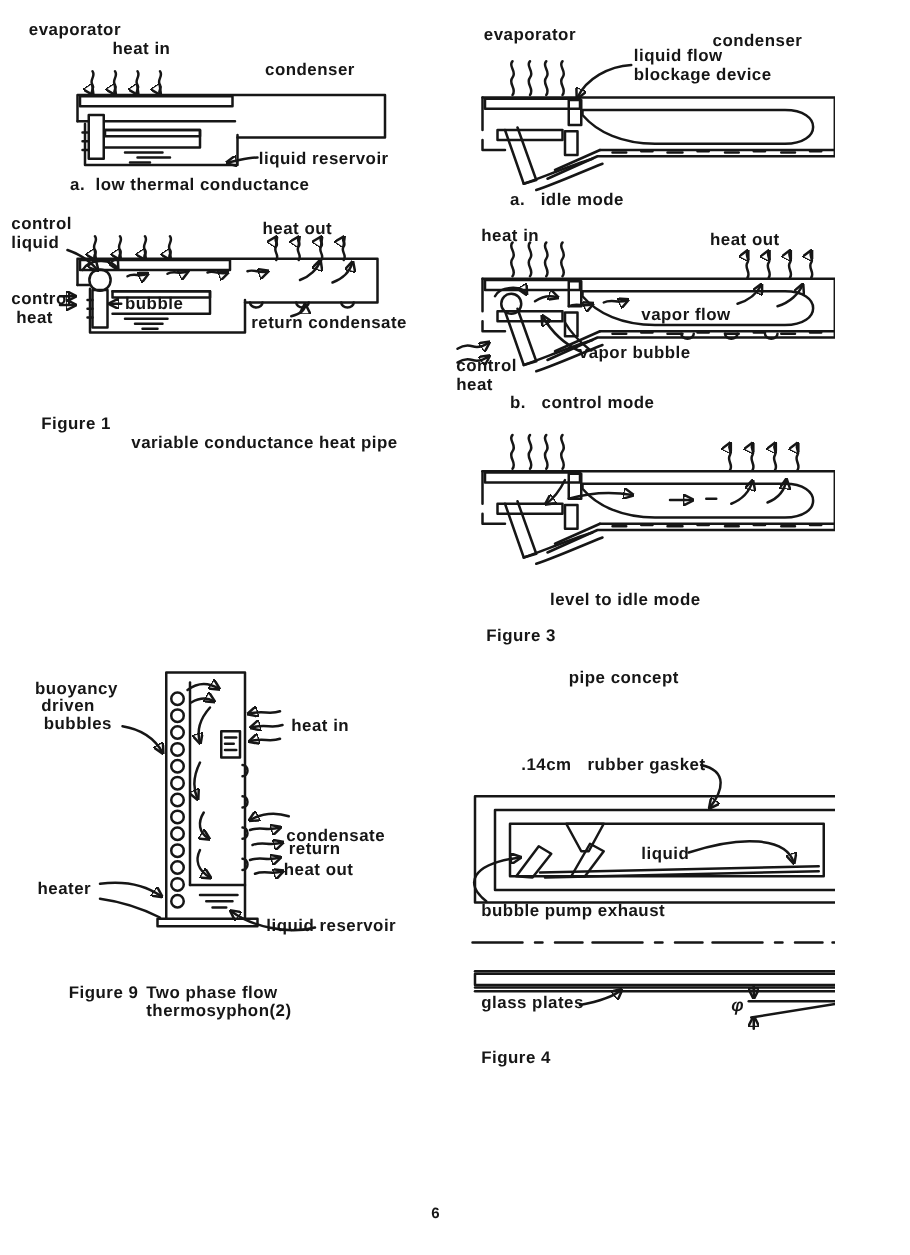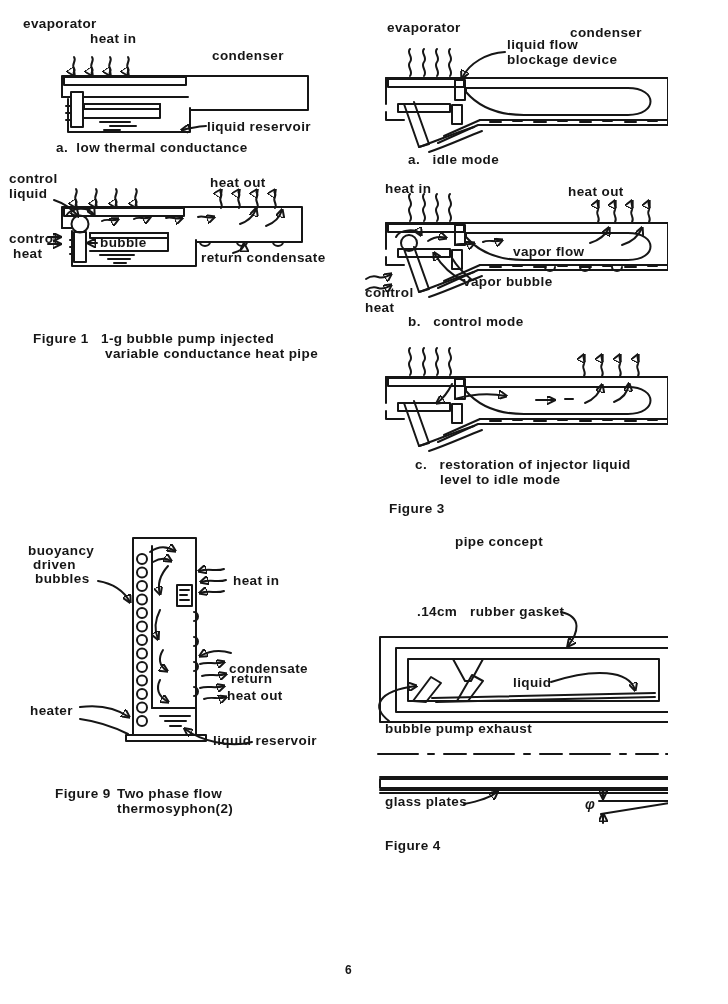--- a/index.html
+++ b/index.html
@@ -249,21 +249,20 @@
   <div class="lbl" style="left:207px;top:120px">liquid reservoir</div>
   <div class="lbl" style="left:56px;top:141px">a.  low thermal conductance</div>
   <div class="lbl" style="left:9px;top:172px">control</div>
   <div class="lbl" style="left:9px;top:187px">liquid</div>
   <div class="lbl" style="left:210px;top:176px">heat out</div>
   <div class="lbl" style="left:9px;top:232px">control</div>
   <div class="lbl" style="left:13px;top:247px">heat</div>
   <div class="lbl" style="left:100px;top:236px">bubble</div>
   <div class="lbl" style="left:201px;top:251px">return condensate</div>
   <div class="lbl" style="left:33px;top:332px">Figure 1</div>
-  <div class="lbl" style="left:101px;top:332px">1-g bubble pump injected</div>
   <div class="lbl" style="left:105px;top:347px">variable conductance heat pipe</div>
 
   <div class="lbl" style="left:28px;top:544px">buoyancy</div>
   <div class="lbl" style="left:33px;top:558px">driven</div>
   <div class="lbl" style="left:35px;top:572px">bubbles</div>
   <div class="lbl" style="left:233px;top:574px">heat in</div>
   <div class="lbl" style="left:231px;top:672px">return</div>
   <div class="lbl" style="left:229px;top:662px">condensate</div>
   <div class="lbl" style="left:227px;top:689px">heat out</div>
   <div class="lbl" style="left:30px;top:704px">heater</div>
@@ -277,21 +276,20 @@
   <div class="lbl" style="left:507px;top:38px">liquid flow</div>
   <div class="lbl" style="left:507px;top:53px">blockage device</div>
   <div class="lbl" style="left:408px;top:153px">a.   idle mode</div>
   <div class="lbl" style="left:385px;top:182px">heat in</div>
   <div class="lbl" style="left:568px;top:185px">heat out</div>
   <div class="lbl" style="left:513px;top:245px">vapor flow</div>
   <div class="lbl" style="left:463px;top:275px">vapor bubble</div>
   <div class="lbl" style="left:365px;top:286px">control</div>
   <div class="lbl" style="left:365px;top:301px">heat</div>
   <div class="lbl" style="left:408px;top:315px">b.   control mode</div>
-  <div class="lbl" style="left:415px;top:458px">c.   restoration of injector liquid</div>
   <div class="lbl" style="left:440px;top:473px">level to idle mode</div>
   <div class="lbl" style="left:389px;top:502px">Figure 3</div>
   <div class="lbl" style="left:455px;top:535px">pipe concept</div>
 
   <div class="lbl" style="left:417px;top:605px">.14cm</div>
   <div class="lbl" style="left:470px;top:605px">rubber gasket</div>
   <div class="lbl" style="left:513px;top:676px">liquid</div>
   <div class="lbl" style="left:385px;top:722px">bubble pump exhaust</div>
   <div class="lbl" style="left:385px;top:795px">glass plates</div>
   <div class="lbl phi" style="left:585px;top:797px">φ</div>

